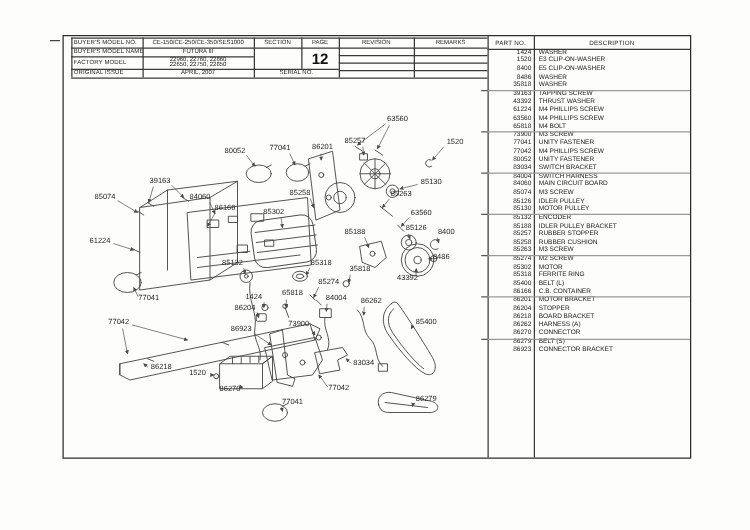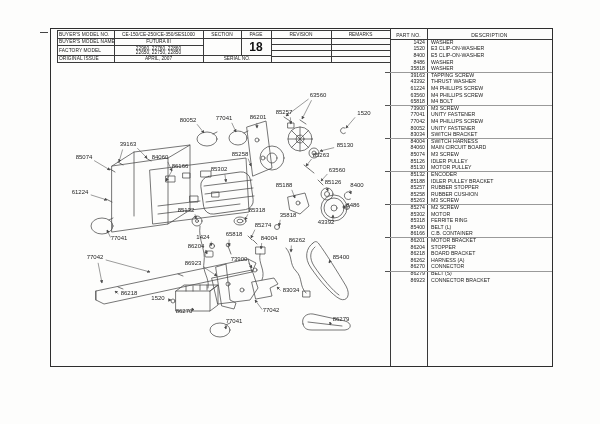--- a/index.html
+++ b/index.html
@@ -279,21 +279,21 @@
     <div class="hval" style="left:114px;top:31.7px;width:89px;">CE-150/CE-250/CE-350/SES1000</div>
     <div class="hval" style="left:114px;top:39.2px;width:89px;">FUTURA III</div>
     <div class="hval" style="left:114px;top:45.8px;width:89px;">22960, 22760, 22860</div>
     <div class="hval" style="left:114px;top:50.4px;width:89px;">22650, 22750, 22850</div>
     <div class="hval" style="left:114px;top:56.2px;width:89px;">APRIL, 2007</div>
 
     <div class="hval" style="left:203px;top:31.7px;width:38px;">SECTION</div>
     <div class="hval" style="left:241px;top:31.7px;width:30px;">PAGE</div>
     <div class="hval" style="left:271px;top:31.7px;width:60px;">REVISION</div>
     <div class="hval" style="left:331px;top:31.7px;width:59px;">REMARKS</div>
-    <div class="pagenum" style="left:241px;top:40px;width:30px;">18</div>
+    <div class="pagenum" style="left:241px;top:40px;width:30px;">12</div>
     <div class="hval" style="left:203px;top:56.2px;width:68px;">SERIAL NO.</div>
   </div>
 
   <div>
     <div class="vline" style="left:390px;top:28px;height:338px;"></div>
     <div class="vline" style="left:427px;top:28px;height:338px;"></div>
     <div class="hline" style="left:390px;top:38.5px;width:162px;"></div>
     <div class="thead" style="left:390px;top:31.5px;width:37px;">PART NO.</div>
     <div class="thead" style="left:427px;top:31.5px;width:125px;">DESCRIPTION</div>
     <div class="prows">

